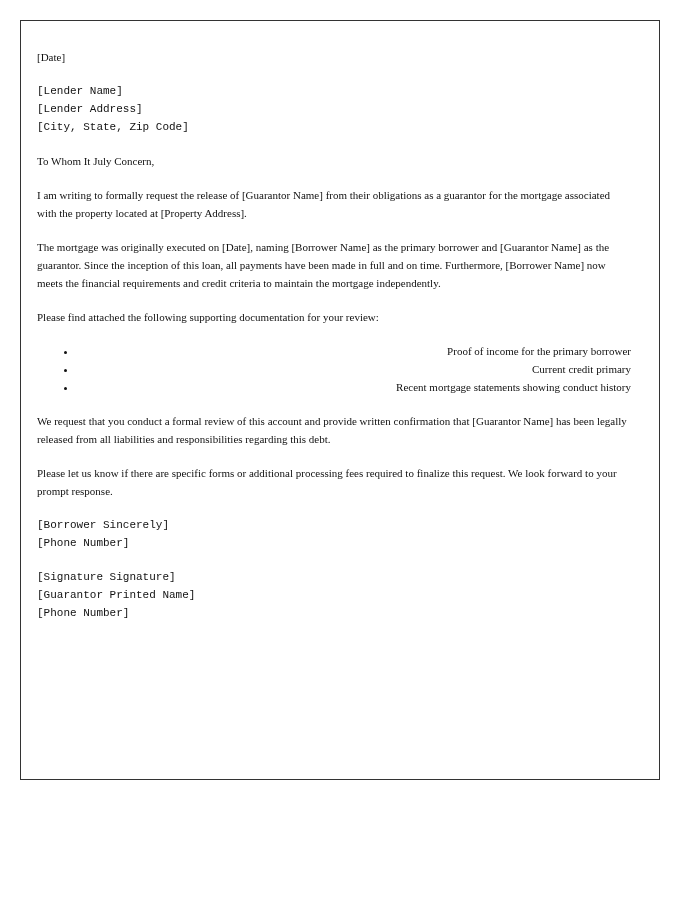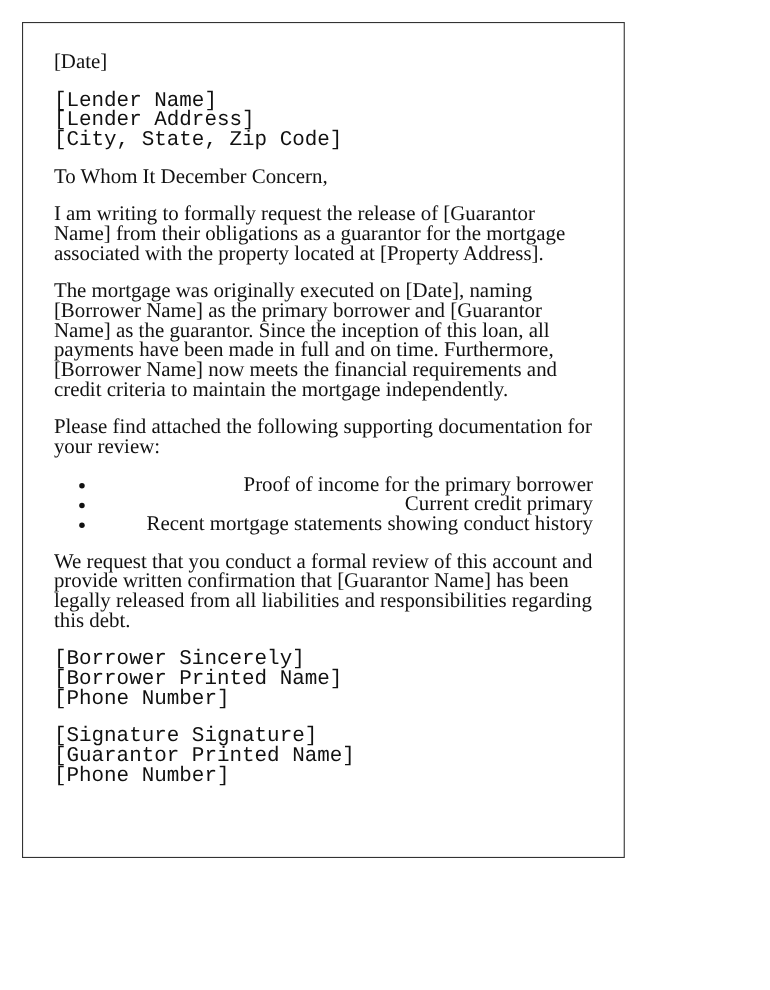--- a/index.html
+++ b/index.html
@@ -11,26 +11,26 @@
       width: 700px;
       height: 900px;
       position: relative;
       font-family: "Liberation Serif", "DejaVu Serif", serif;
       color: #111111;
     }
     .letter {
       position: absolute;
       left: 20px;
       top: 20px;
-      width: 548px;
+      width: 640px;
       height: 760px;
       border: 1px solid #333333;
       box-sizing: border-box;
-      padding: 27px 28px 0 28px;
-      font-size: 19px;
+      padding: 27px 28px 0 16px;
+      font-size: 11px;
       line-height: 18px;
     }
     .letter p {
       margin: 0 0 16px 0;
     }
     .block {
       margin: 16px 0 16px 0;
       font-family: Liberation Mono, monospace;
     }
     .block div {
@@ -55,38 +55,38 @@
 <div class="letter">
   <p>[Date]</p>
 
   <div class="block">
     <div>[Lender Name]</div>
     <div>[Lender Address]</div>
     <div>[City, State, Zip Code]</div>
   </div>
 
 
-  <p>To Whom It December Concern,</p>
+  <p>To Whom It July Concern,</p>
 
   <p>I am writing to formally request the release of [Guarantor Name] from their obligations as a guarantor for the mortgage associated with the property located at [Property Address].</p>
   <p>The mortgage was originally executed on [Date], naming [Borrower Name] as the primary borrower and [Guarantor Name] as the guarantor. Since the inception of this loan, all payments have been made in full and on time. Furthermore, [Borrower Name] now meets the financial requirements and credit criteria to maintain the mortgage independently.</p>
   <p>Please find attached the following supporting documentation for your review:</p>
 
   <ul class="docs">
     <li>Proof of income for the primary borrower</li>
     <li>Current credit primary</li>
     <li>Recent mortgage statements showing conduct history</li>
   </ul>
 
   <p>We request that you conduct a formal review of this account and provide written confirmation that [Guarantor Name] has been legally released from all liabilities and responsibilities regarding this debt.</p>
+  <p>Please let us know if there are specific forms or additional processing fees required to finalize this request. We look forward to your prompt response.</p>
 
 
   <div class="block">
     <div>[Borrower Sincerely]</div>
-    <div>[Borrower Printed Name]</div>
     <div>[Phone Number]</div>
   </div>
 
   <div class="block">
     <div>[Signature Signature]</div>
     <div>[Guarantor Printed Name]</div>
     <div>[Phone Number]</div>
   </div>
 </div>
 

